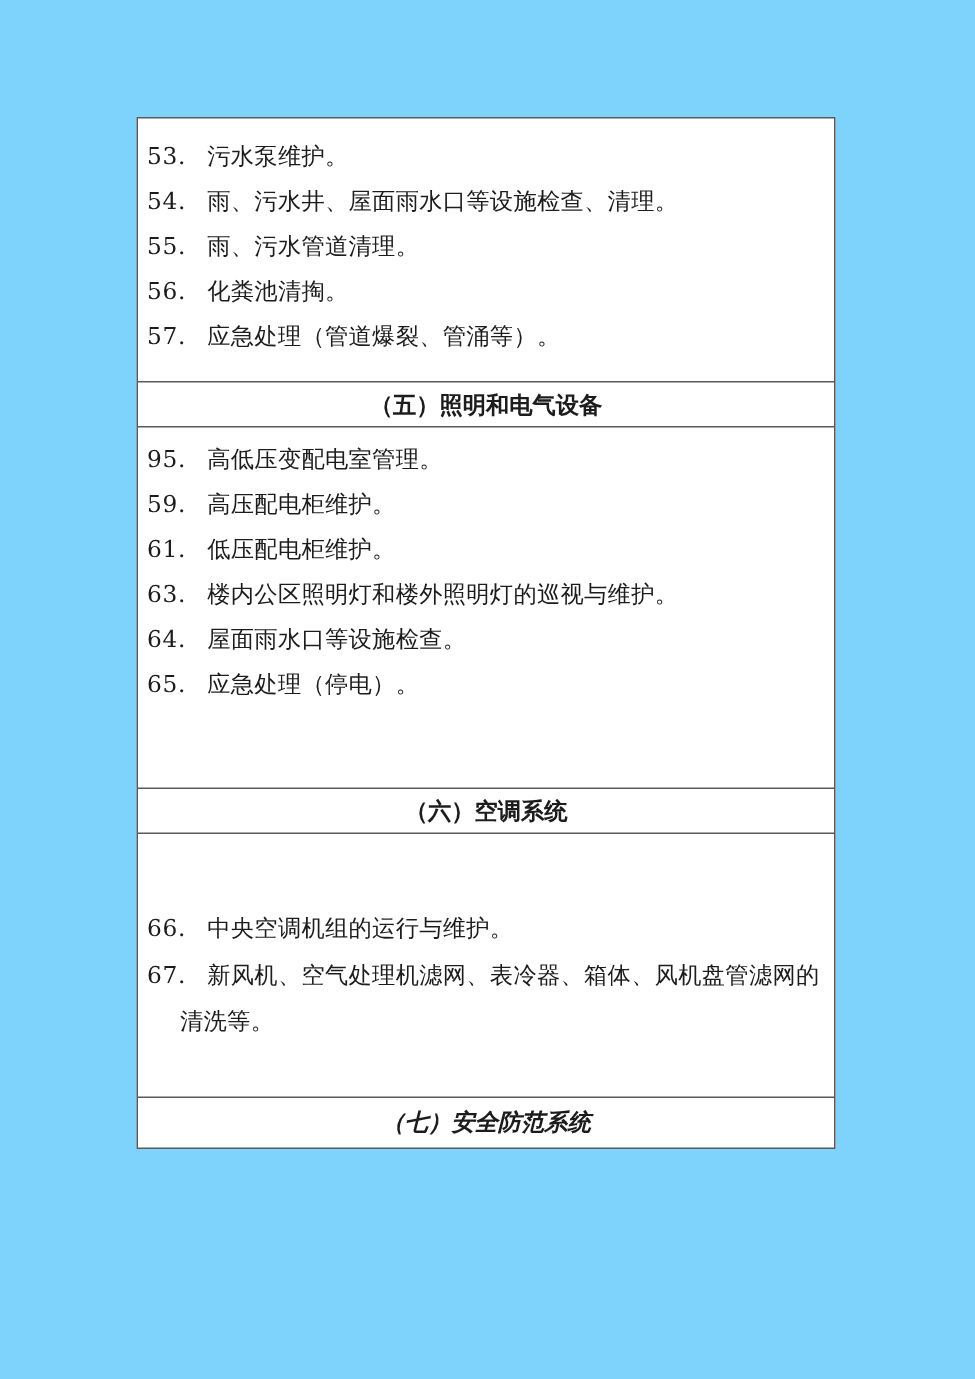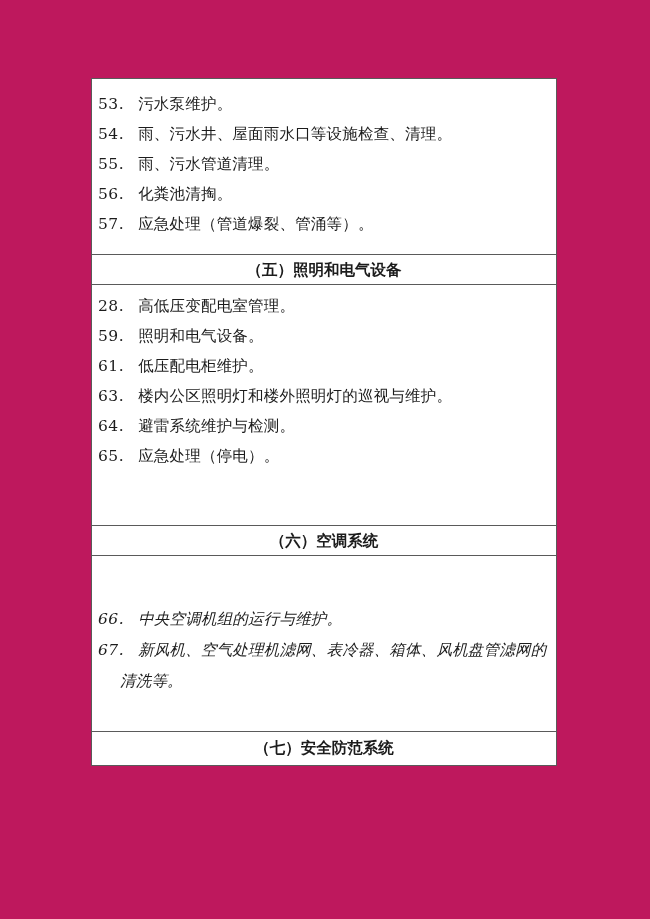--- a/index.html
+++ b/index.html
@@ -11,21 +11,21 @@
     width: 650px;
     height: 919px;
     position: relative;
     font-family: "DejaVu Serif", "Liberation Serif", serif;
     color: #1c1c1c;
   }
   .doc-page {
     position: absolute;
     left: 0; top: 0;
     width: 650px; height: 919px;
-    background: #be185d;
+    background: #7dd3fc;
     overflow: hidden;
   }
   .doc-table {
     position: absolute;
     left: 91px;
     top: 78px;
     width: 466px;
     border: 1px solid #5a5a5a;
     box-sizing: border-box;
     background: #ffffff;
@@ -33,21 +33,21 @@
   .row {
     box-sizing: border-box;
     border-bottom: 1px solid #5a5a5a;
     overflow: hidden;
   }
   .row:last-child { border-bottom: none; }
 
   .items-row { padding: 0 8px 0 0; }
   .row-a { height: 176px; padding-top: 10px; }
   .row-b { height: 241px; padding-top: 6px; }
-  .row-c { height: 176px; padding-top: 48px; font-style: italic; }
+  .row-c { height: 176px; padding-top: 48px; }
 
   .item {
     padding-left: 28px;
     text-indent: -22px;
     font-size: 15.5px;
     line-height: 30px;
     letter-spacing: 0.2px;
   }
   .row-c .item { line-height: 31px; }
   .item .num {
@@ -56,21 +56,21 @@
     letter-spacing: 0.5px;
   }
 
   .header-row {
     text-align: center;
     font-weight: bold;
     font-size: 15.5px;
   }
   .hdr-1 { height: 30px; line-height: 29px; }
   .hdr-2 { height: 30px; line-height: 29px; }
-  .hdr-3 { height: 33px; line-height: 32px; }
+  .hdr-3 { height: 33px; line-height: 32px; font-style: italic; }
 </style>
 </head>
 <body>
 
 <div class="doc-page">
   <div class="doc-table">
 
     <div class="row items-row row-a">
       <div class="item">
         <span class="num">53.</span><span class="txt">污水泵维护。</span>
@@ -86,33 +86,33 @@
       </div>
       <div class="item">
         <span class="num">57.</span><span class="txt">应急处理（管道爆裂、管涌等）。</span>
       </div>
     </div>
 
     <div class="row header-row hdr-1">（五）照明和电气设备</div>
 
     <div class="row items-row row-b">
       <div class="item">
-        <span class="num">28.</span><span class="txt">高低压变配电室管理。</span>
+        <span class="num">95.</span><span class="txt">高低压变配电室管理。</span>
       </div>
       <div class="item">
-        <span class="num">59.</span><span class="txt">照明和电气设备。</span>
+        <span class="num">59.</span><span class="txt">高压配电柜维护。</span>
       </div>
       <div class="item">
         <span class="num">61.</span><span class="txt">低压配电柜维护。</span>
       </div>
       <div class="item">
         <span class="num">63.</span><span class="txt">楼内公区照明灯和楼外照明灯的巡视与维护。</span>
       </div>
       <div class="item">
-        <span class="num">64.</span><span class="txt">避雷系统维护与检测。</span>
+        <span class="num">64.</span><span class="txt">屋面雨水口等设施检查。</span>
       </div>
       <div class="item">
         <span class="num">65.</span><span class="txt">应急处理（停电）。</span>
       </div>
     </div>
 
     <div class="row header-row hdr-2">（六）空调系统</div>
 
     <div class="row items-row row-c">
       <div class="item">

